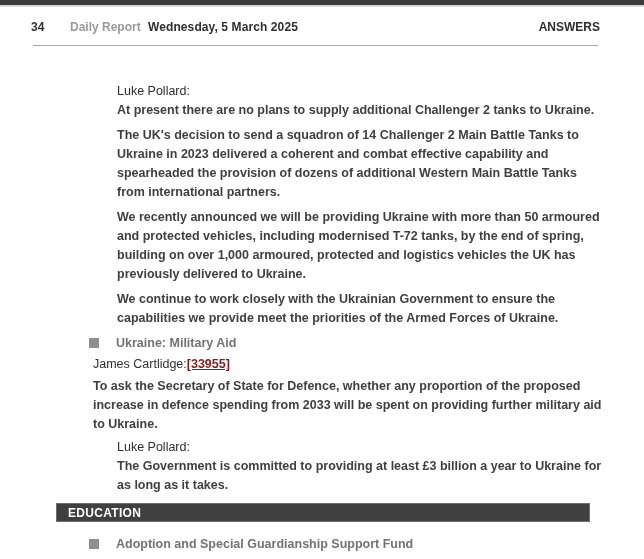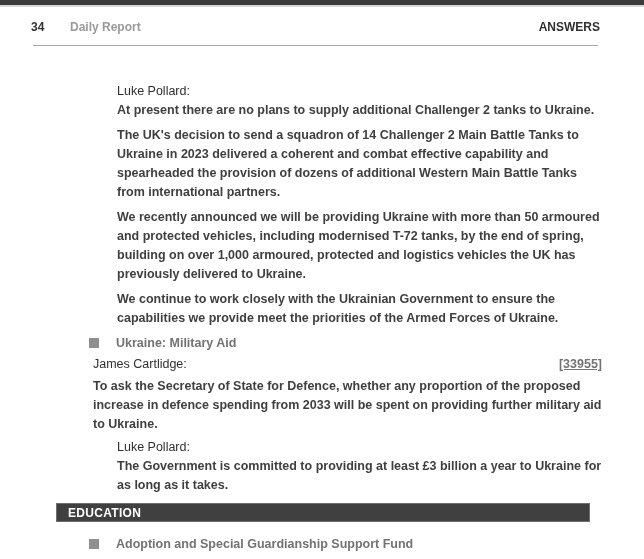--- a/index.html
+++ b/index.html
@@ -56,26 +56,26 @@
   .square-bullet {
     position: absolute;
     left: -27px;
     top: 4px;
     width: 10px;
     height: 10px;
     background: #8f8f8f;
   }
   .question-head {
     display: flex;
-    justify-content: space-between;
+    justify-content: flex-start;
     align-items: baseline;
     margin-top: 2px;
   }
   .question-ref {
-    color: #737373;
+    color: #7f1d1d;
     font-weight: bold;
     text-decoration: underline;
     font-size: 12.5px;
   }
   .question-text { margin-top: 3px; margin-bottom: 4px; }
   .section-bar {
     margin-top: 8px;
     margin-left: -37px;
     width: 534px;
     height: 19px;
@@ -91,20 +91,21 @@
   .bottom-topic { margin-top: 13px; }
 </style>
 </head>
 <body>
 
 <div class="top-bar"></div>
 
 <div class="page-header">
   <span class="page-number">34</span>
   <span class="report-name">Daily Report</span>
+  <span class="report-date">Wednesday, 5 March 2025</span>
   <span class="corner-label">ANSWERS</span>
 </div>
 
 <hr class="header-rule">
 
 <div class="content">
 
   <div class="answer-block">
     <div class="speaker-line">Luke Pollard:</div>
     <p>At present there are no plans to supply additional Challenger 2 tanks to Ukraine.</p>

